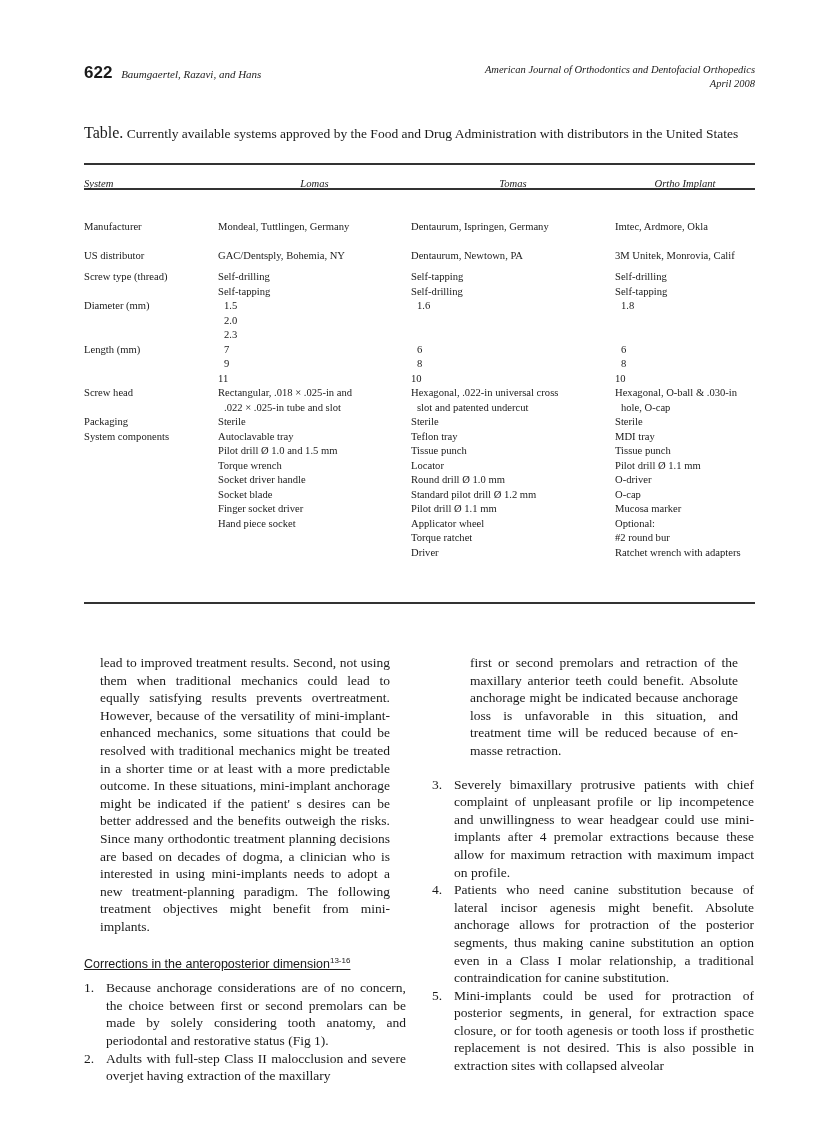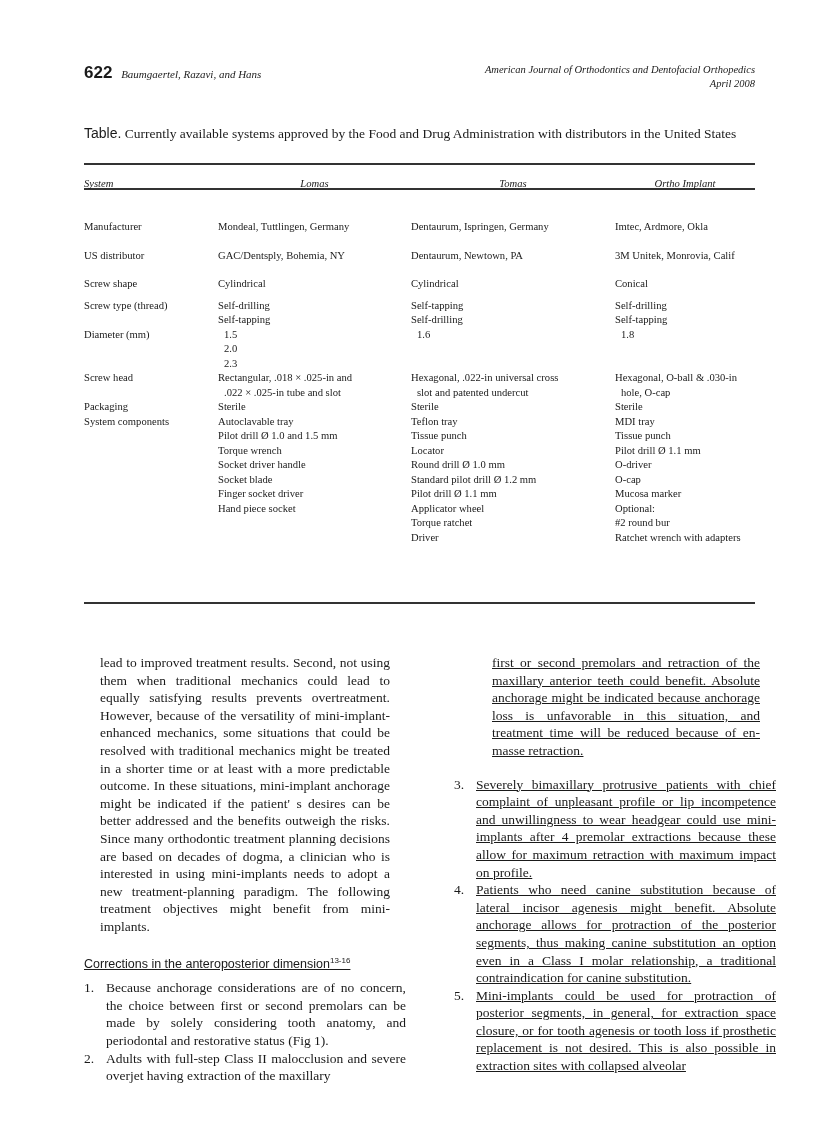--- a/index.html
+++ b/index.html
@@ -5,40 +5,40 @@
   html, body { margin: 0; padding: 0; background: #ffffff; }
   body { width: 838px; height: 1122px; position: relative; overflow: hidden;
          font-family: "Liberation Serif", "DejaVu Serif", serif; color: #1a1a1a; }
   .runhead { position: absolute; top: 63px; left: 84px; width: 671px; font-size: 11px; }
   .runhead .left { position: absolute; left: 0; top: 0; }
   .runhead .pgnum { font-family: "Liberation Sans", sans-serif; font-weight: bold; font-size: 17px; margin-right: 6px; }
   .runhead .authors { font-style: italic; margin-top: 14px; }
   .runhead .right { position: absolute; right: 0; top: 0; text-align: right; font-style: italic; line-height: 14px; font-size: 10.5px; }
 
   .caption { position: absolute; top: 124px; left: 84px; width: 671px; font-size: 13.5px; line-height: 18px; }
-  .caption .lbl { font-family: Liberation Sans, sans-serif; font-size: 14px; }
+  .caption .lbl { font-family: Liberation Serif, serif; font-size: 16px; }
 
   .rule { position: absolute; left: 84px; width: 671px; background: #333; }
   .rule.r1 { top: 163px; height: 1.5px; }
   .rule.r2 { top: 188px; height: 1.5px; }
   .rule.r3 { top: 602px; height: 1.5px; }
 
   table.spec { position: absolute; top: 164px; left: 84px; width: 671px; border-collapse: collapse; font-size: 10.6px; line-height: 14.5px; }
   table.spec th { font-style: italic; font-weight: normal; height: 40px; padding: 0; vertical-align: middle; }
   table.spec th.c0 { text-align: left; }
   table.spec td { padding: 0; vertical-align: top; }
   col.c0 { width: 134px; } col.c1 { width: 193px; } col.c2 { width: 204px; } col.c3 { width: 140px; }
   tr.spaced td { padding-top: 7px; padding-bottom: 7px; }
   tr.first td { padding-top: 16px; }
   .indent { padding-left: 6px; }
   .hang { padding-left: 6px; display: block; }
 
   .col { position: absolute; top: 638px; width: 322px; font-size: 13.5px; line-height: 17.6px; text-align: justify; }
   .col.left { left: 84px; }
-  .col.right { left: 454px; text-decoration: underline; }
+  .col.right { left: 432px; }
   .col p { margin: 16px; }
   .heading { font-family: "Liberation Sans", sans-serif; font-size: 12.5px; margin: 12px 0 6px 0; text-align: left; text-decoration: underline; }
   .heading sup { font-size: 8px; }
   ol { margin: 0; padding: 0; list-style: none; }
   ol li { position: relative; padding-left: 22px; }
   ol li .num { position: absolute; left: 0; top: 0; }
 </style>
 </head>
 <body>
 
@@ -94,32 +94,20 @@
         <td>
           <div>GAC/Dentsply, Bohemia, NY</div>
         </td>
         <td>
           <div>Dentaurum, Newtown, PA</div>
         </td>
         <td>
           <div>3M Unitek, Monrovia, Calif</div>
         </td>
       </tr>
-      <tr class="spaced">
-        <td>Screw shape</td>
-        <td>
-          <div>Cylindrical</div>
-        </td>
-        <td>
-          <div>Cylindrical</div>
-        </td>
-        <td>
-          <div>Conical</div>
-        </td>
-      </tr>
       <tr style="">
         <td style="padding-top: 0px;">Screw type (thread)</td>
         <td>
           <div>Self-drilling</div>
           <div>Self-tapping</div>
         </td>
         <td>
           <div>Self-tapping</div>
           <div>Self-drilling</div>
         </td>
@@ -133,20 +121,38 @@
         <td>
           <div class="indent">1.5</div>
           <div class="indent">2.0</div>
           <div class="indent">2.3</div>
         </td>
         <td>
           <div class="indent">1.6</div>
         </td>
         <td>
           <div class="indent">1.8</div>
+        </td>
+      </tr>
+      <tr>
+        <td>Length (mm)</td>
+        <td>
+          <div class="indent">7</div>
+          <div class="indent">9</div>
+          <div>11</div>
+        </td>
+        <td>
+          <div class="indent">6</div>
+          <div class="indent">8</div>
+          <div>10</div>
+        </td>
+        <td>
+          <div class="indent">6</div>
+          <div class="indent">8</div>
+          <div>10</div>
         </td>
       </tr>
       <tr>
         <td>Screw head</td>
         <td>
           <div>Rectangular, .018 × .025-in and</div>
           <div class="hang">.022 × .025-in tube and slot</div>
         </td>
         <td>
           <div>Hexagonal, .022-in universal cross</div>

